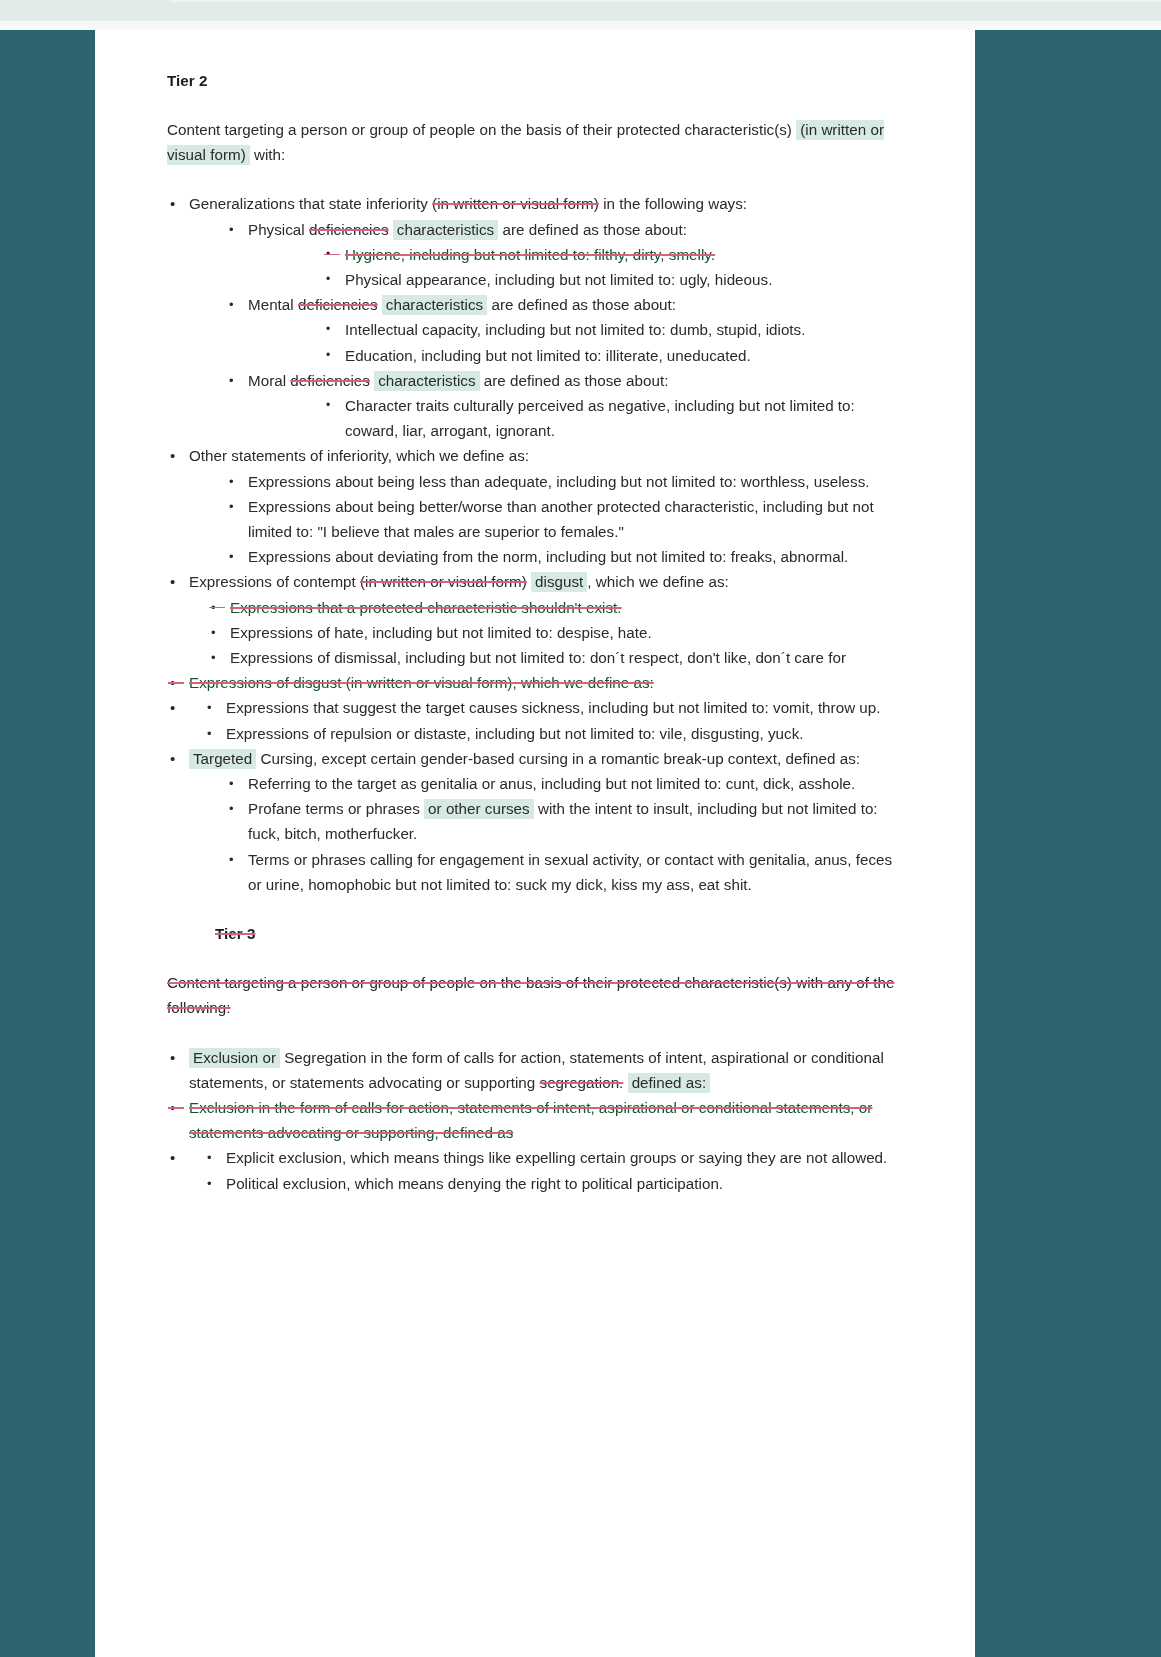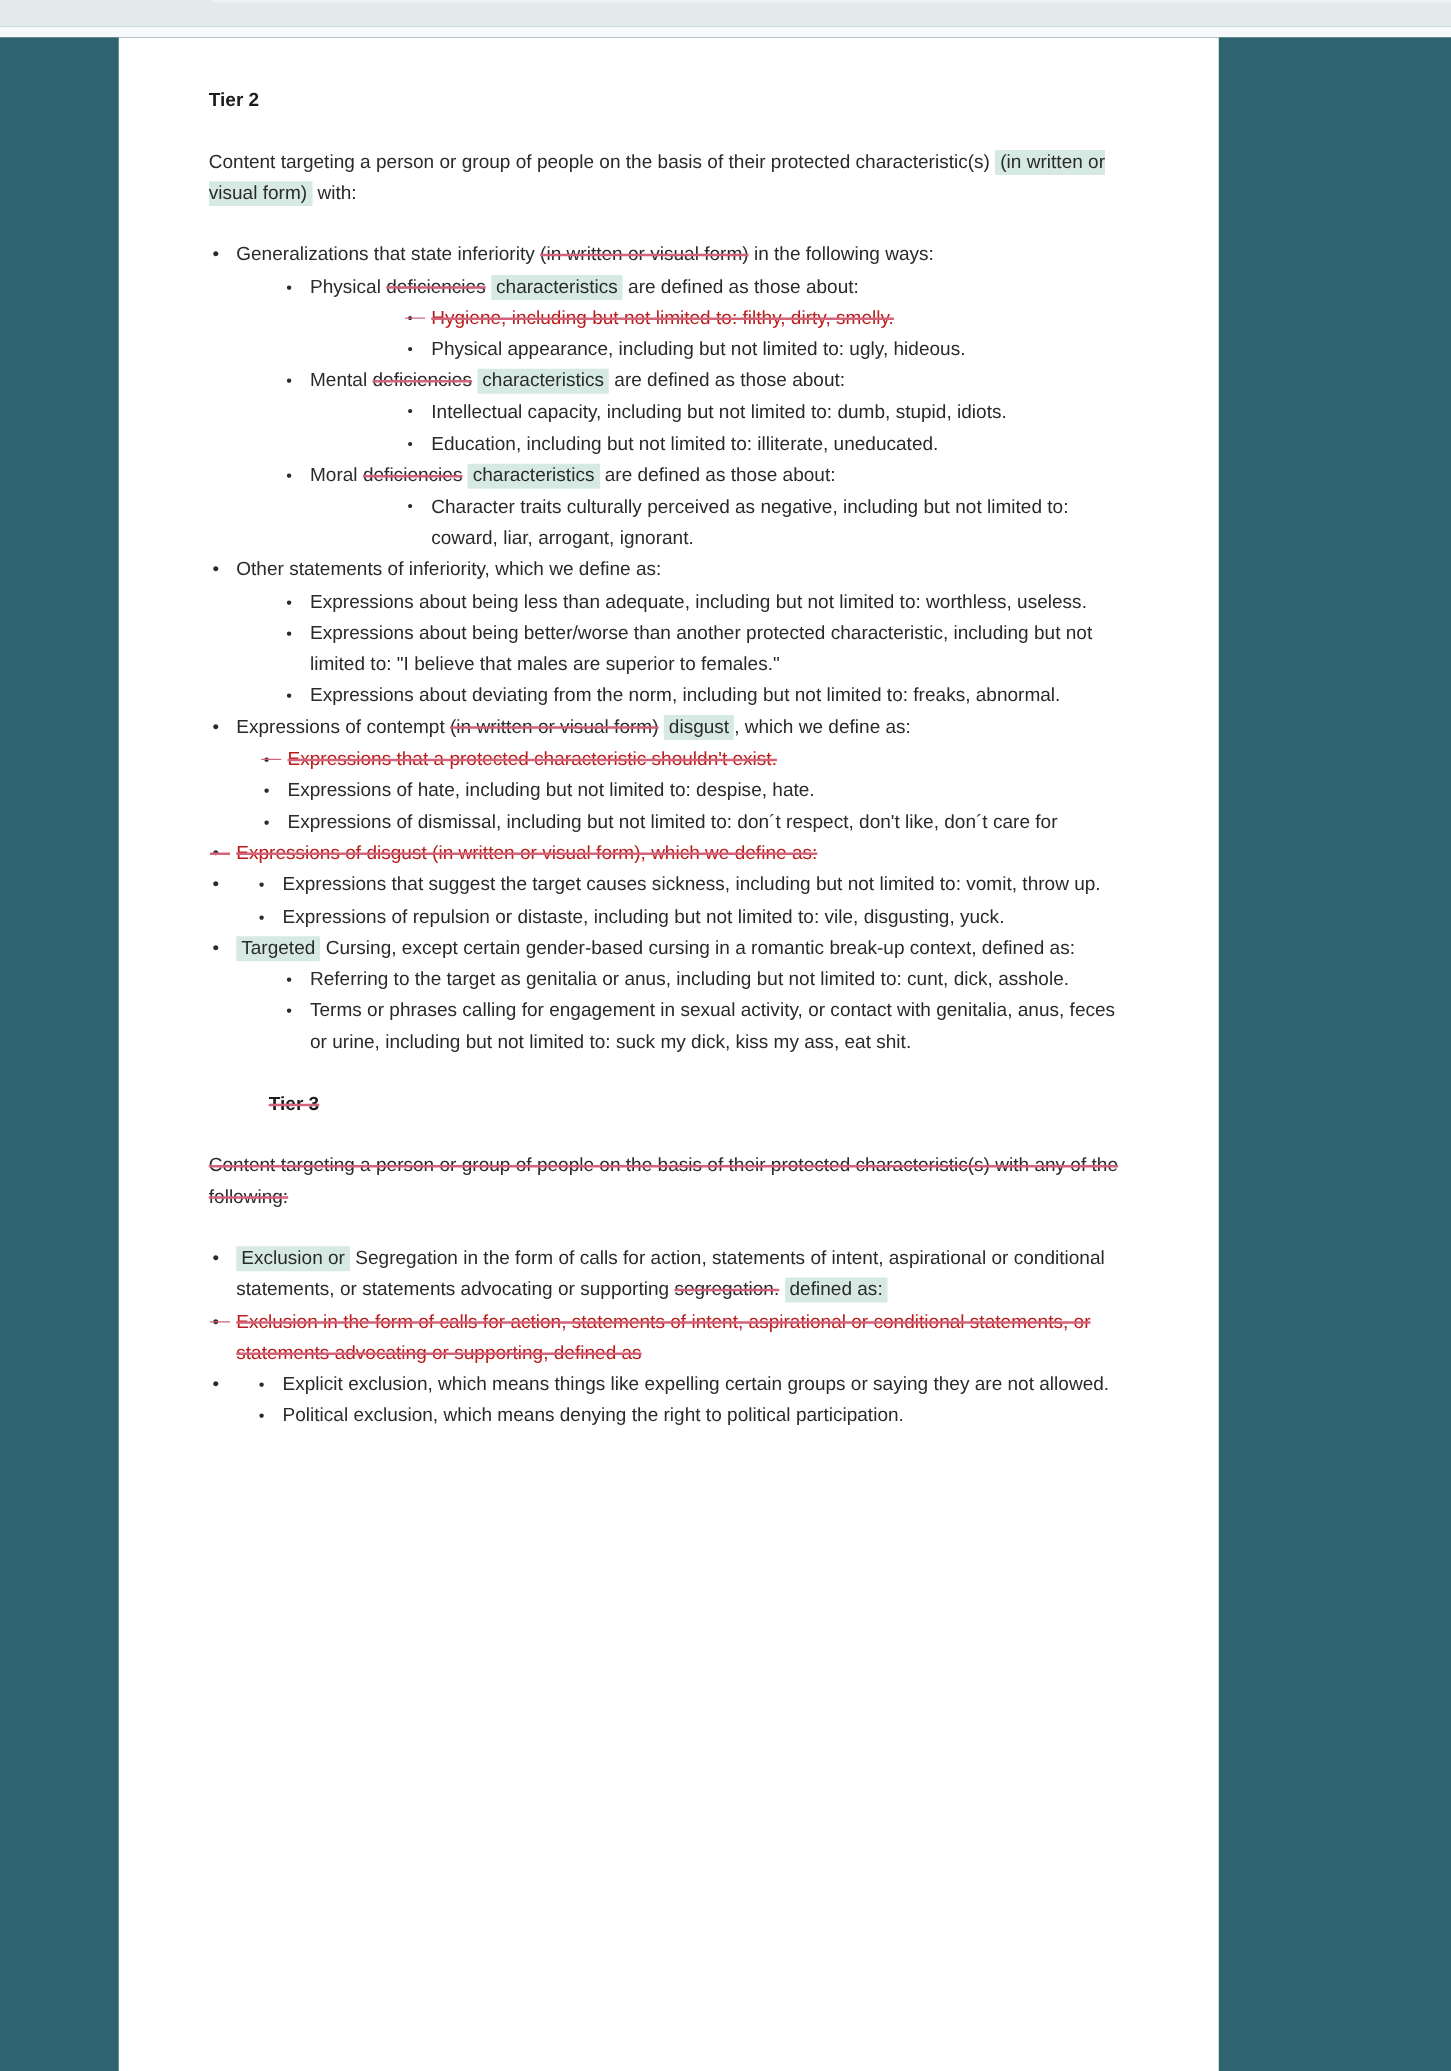--- a/index.html
+++ b/index.html
@@ -85,21 +85,21 @@
     border-radius:1px;
   }
   .del {
     position:relative;
     color:#2a2a2a;
     text-decoration:line-through;
     text-decoration-color:#d4647a;
     text-decoration-thickness:1.6px;
   }
   
-  li.del-line { color:#b91c1c; }
+  li.del-line { color:#14532d; }
   li.del-line > .linetext {
     text-decoration:line-through;
     text-decoration-color:#d4647a;
     text-decoration-thickness:1.6px;
   }
   li.del-line::before {
     color:#2a2a2a;
   }
   li.del-line::after {
     content:""; position:absolute; left:1px; top:12px;
@@ -212,21 +212,26 @@
               <li><span class="linetext">Expressions that suggest the target causes sickness, including but not limited to: vomit, throw up.</span></li>
               <li><span class="linetext">Expressions of repulsion or distaste, including but not limited to: vile, disgusting, yuck.</span></li>
             </ul>
           </li>
 
           <li>
             <span class="ins">Targeted</span>
             <span>Cursing, except certain gender-based cursing in a romantic break-up context, defined as:</span>
             <ul class="lvl2">
               <li><span class="linetext">Referring to the target as genitalia or anus, including but not limited to: cunt, dick, asshole.</span></li>
-              <li><span class="linetext">Terms or phrases calling for engagement in sexual activity, or contact with genitalia, anus, feces or urine, including but not limited to: suck my dick, kiss my ass, eat shit.</span></li>
+              <li>
+                <span>Profane terms or phrases</span>
+                <span class="ins">or other curses</span>
+                <span>with the intent to insult, including but not limited to: fuck, bitch, motherfucker.</span>
+              </li>
+              <li><span class="linetext">Terms or phrases calling for engagement in sexual activity, or contact with genitalia, anus, feces or urine, homophobic but not limited to: suck my dick, kiss my ass, eat shit.</span></li>
             </ul>
           </li>
 
         </ul>
 
         
         <div style="height:24px;"></div>
         <div class="h-tier struck">Tier 3</div>
 
         <p class="para del-para">Content targeting a person or group of people on the basis of their protected characteristic(s) with any of the following:</p>

